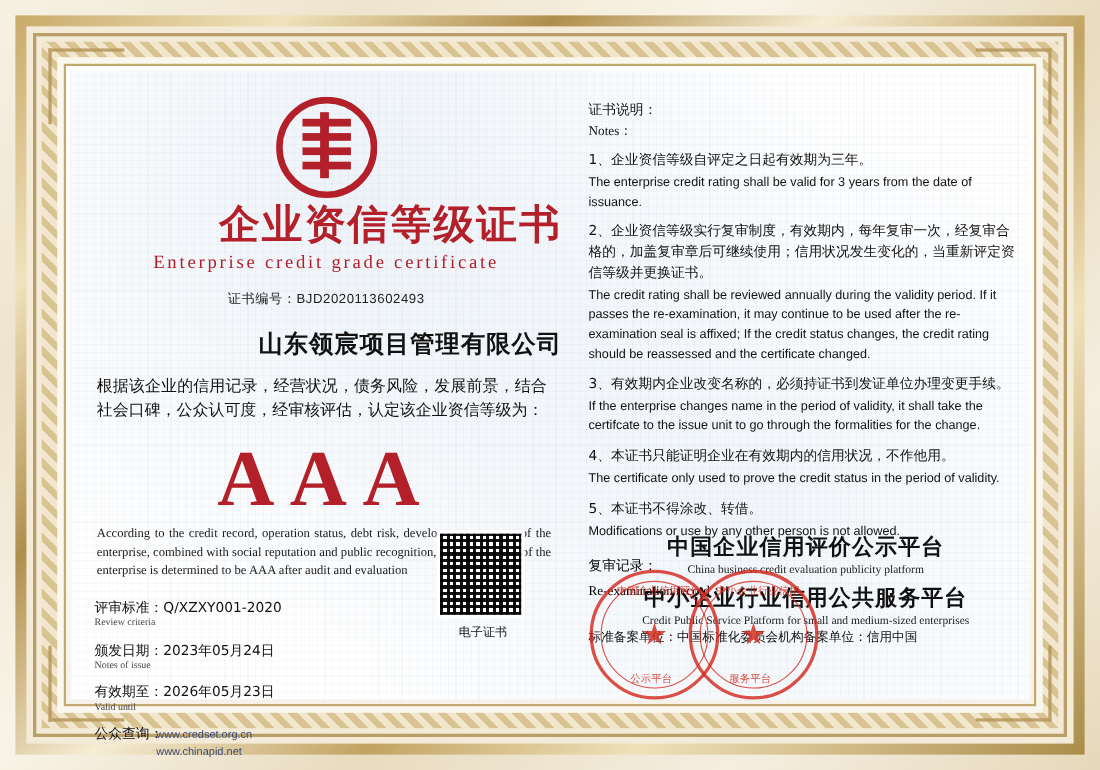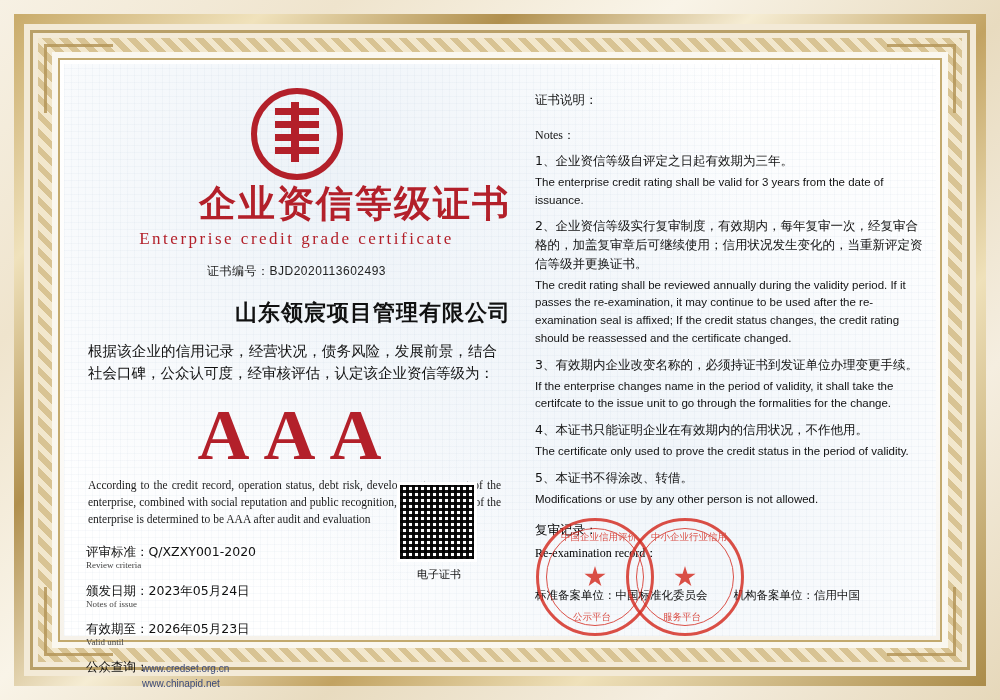--- a/index.html
+++ b/index.html
@@ -111,28 +111,28 @@
   .qr{
     position:absolute;right:42px;bottom:74px;width:74px;height:74px;
     background:
       repeating-linear-gradient(90deg,#111 0 3px,#fff 3px 6px),
       repeating-linear-gradient(0deg,#111 0 3px,#fff 3px 6px);
     background-blend-mode:multiply;
     border:3px solid #fff;
   }
   .qr-cap{position:absolute;right:40px;bottom:54px;width:80px;text-align:center;font-size:11px;color:#111;font-family:"DejaVu Sans",sans-serif}
 
-  .notes-head{font-family:"DejaVu Sans",sans-serif;font-size:12.5px;color:#111;margin-bottom:18px}
+  .notes-head{font-family:"DejaVu Sans",sans-serif;font-size:12.5px;color:#111;margin-bottom:2px}
   .notes-head-en{font-family:"Liberation Serif",serif;font-size:12px;color:#111;margin-bottom:8px}
   .n-cn{font-family:"DejaVu Sans",sans-serif;font-size:12.5px;color:#111;line-height:1.5;margin:8px 0 3px}
   .n-en{font-family:Liberation Sans, sans-serif;font-size:11.5px;color:#111;line-height:1.55;margin:0 0 2px}
   .record{font-family:"DejaVu Sans",sans-serif;font-size:12.5px;margin-top:14px}
   .record-en{font-family:"Liberation Serif",serif;font-size:12px;margin-top:6px}
 
-  .filing{display:flex;gap:26px;margin-top:26px;font-family:"DejaVu Sans",sans-serif;font-size:11.5px;color:#111}
+  .filing{display:flex;margin-top:26px;font-family:"DejaVu Sans",sans-serif;font-size:11.5px;color:#111}
 
   .footer-org{
     position:absolute;left:14px;right:4px;bottom:66px;text-align:center;
   }
   .org1{font-family:"DejaVu Sans",sans-serif;font-size:20px;font-weight:bold;color:#111;letter-spacing:1px}
   .org1-en{font-family:"Liberation Serif",serif;font-size:10.5px;color:#222;margin:2px 0 6px}
   .org2{font-family:"DejaVu Sans",sans-serif;font-size:20px;font-weight:bold;color:#111;letter-spacing:1px}
   .org2-en{font-family:"Liberation Serif",serif;font-size:10.5px;color:#222;margin-top:2px}
 
   .stamp{
@@ -251,20 +251,26 @@
 
       <div class="filing">
         <div>
           <span>标准备案单位：</span><span>中国标准化委员会</span>
         </div>
         <div>
           <span>机构备案单位：</span><span>信用中国</span>
         </div>
       </div>
 
+      <div class="footer-org">
+        <div class="org1">中国企业信用评价公示平台</div>
+        <div class="org1-en">China business credit evaluation publicity platform</div>
+        <div class="org2">中小企业行业信用公共服务平台</div>
+        <div class="org2-en">Credit Public Service Platform for small and medium-sized enterprises</div>
+      </div>
     </div>
   </div>
 
   <div class="stamp stamp-a">
     <div class="ring"></div>
     <div class="txt">
       <span style="transform:rotate(0deg) translate(-34px,-46px)">中国企业信用评价</span>
       <span style="transform:translate(-22px,34px)">公示平台</span>
     </div>
   </div>

